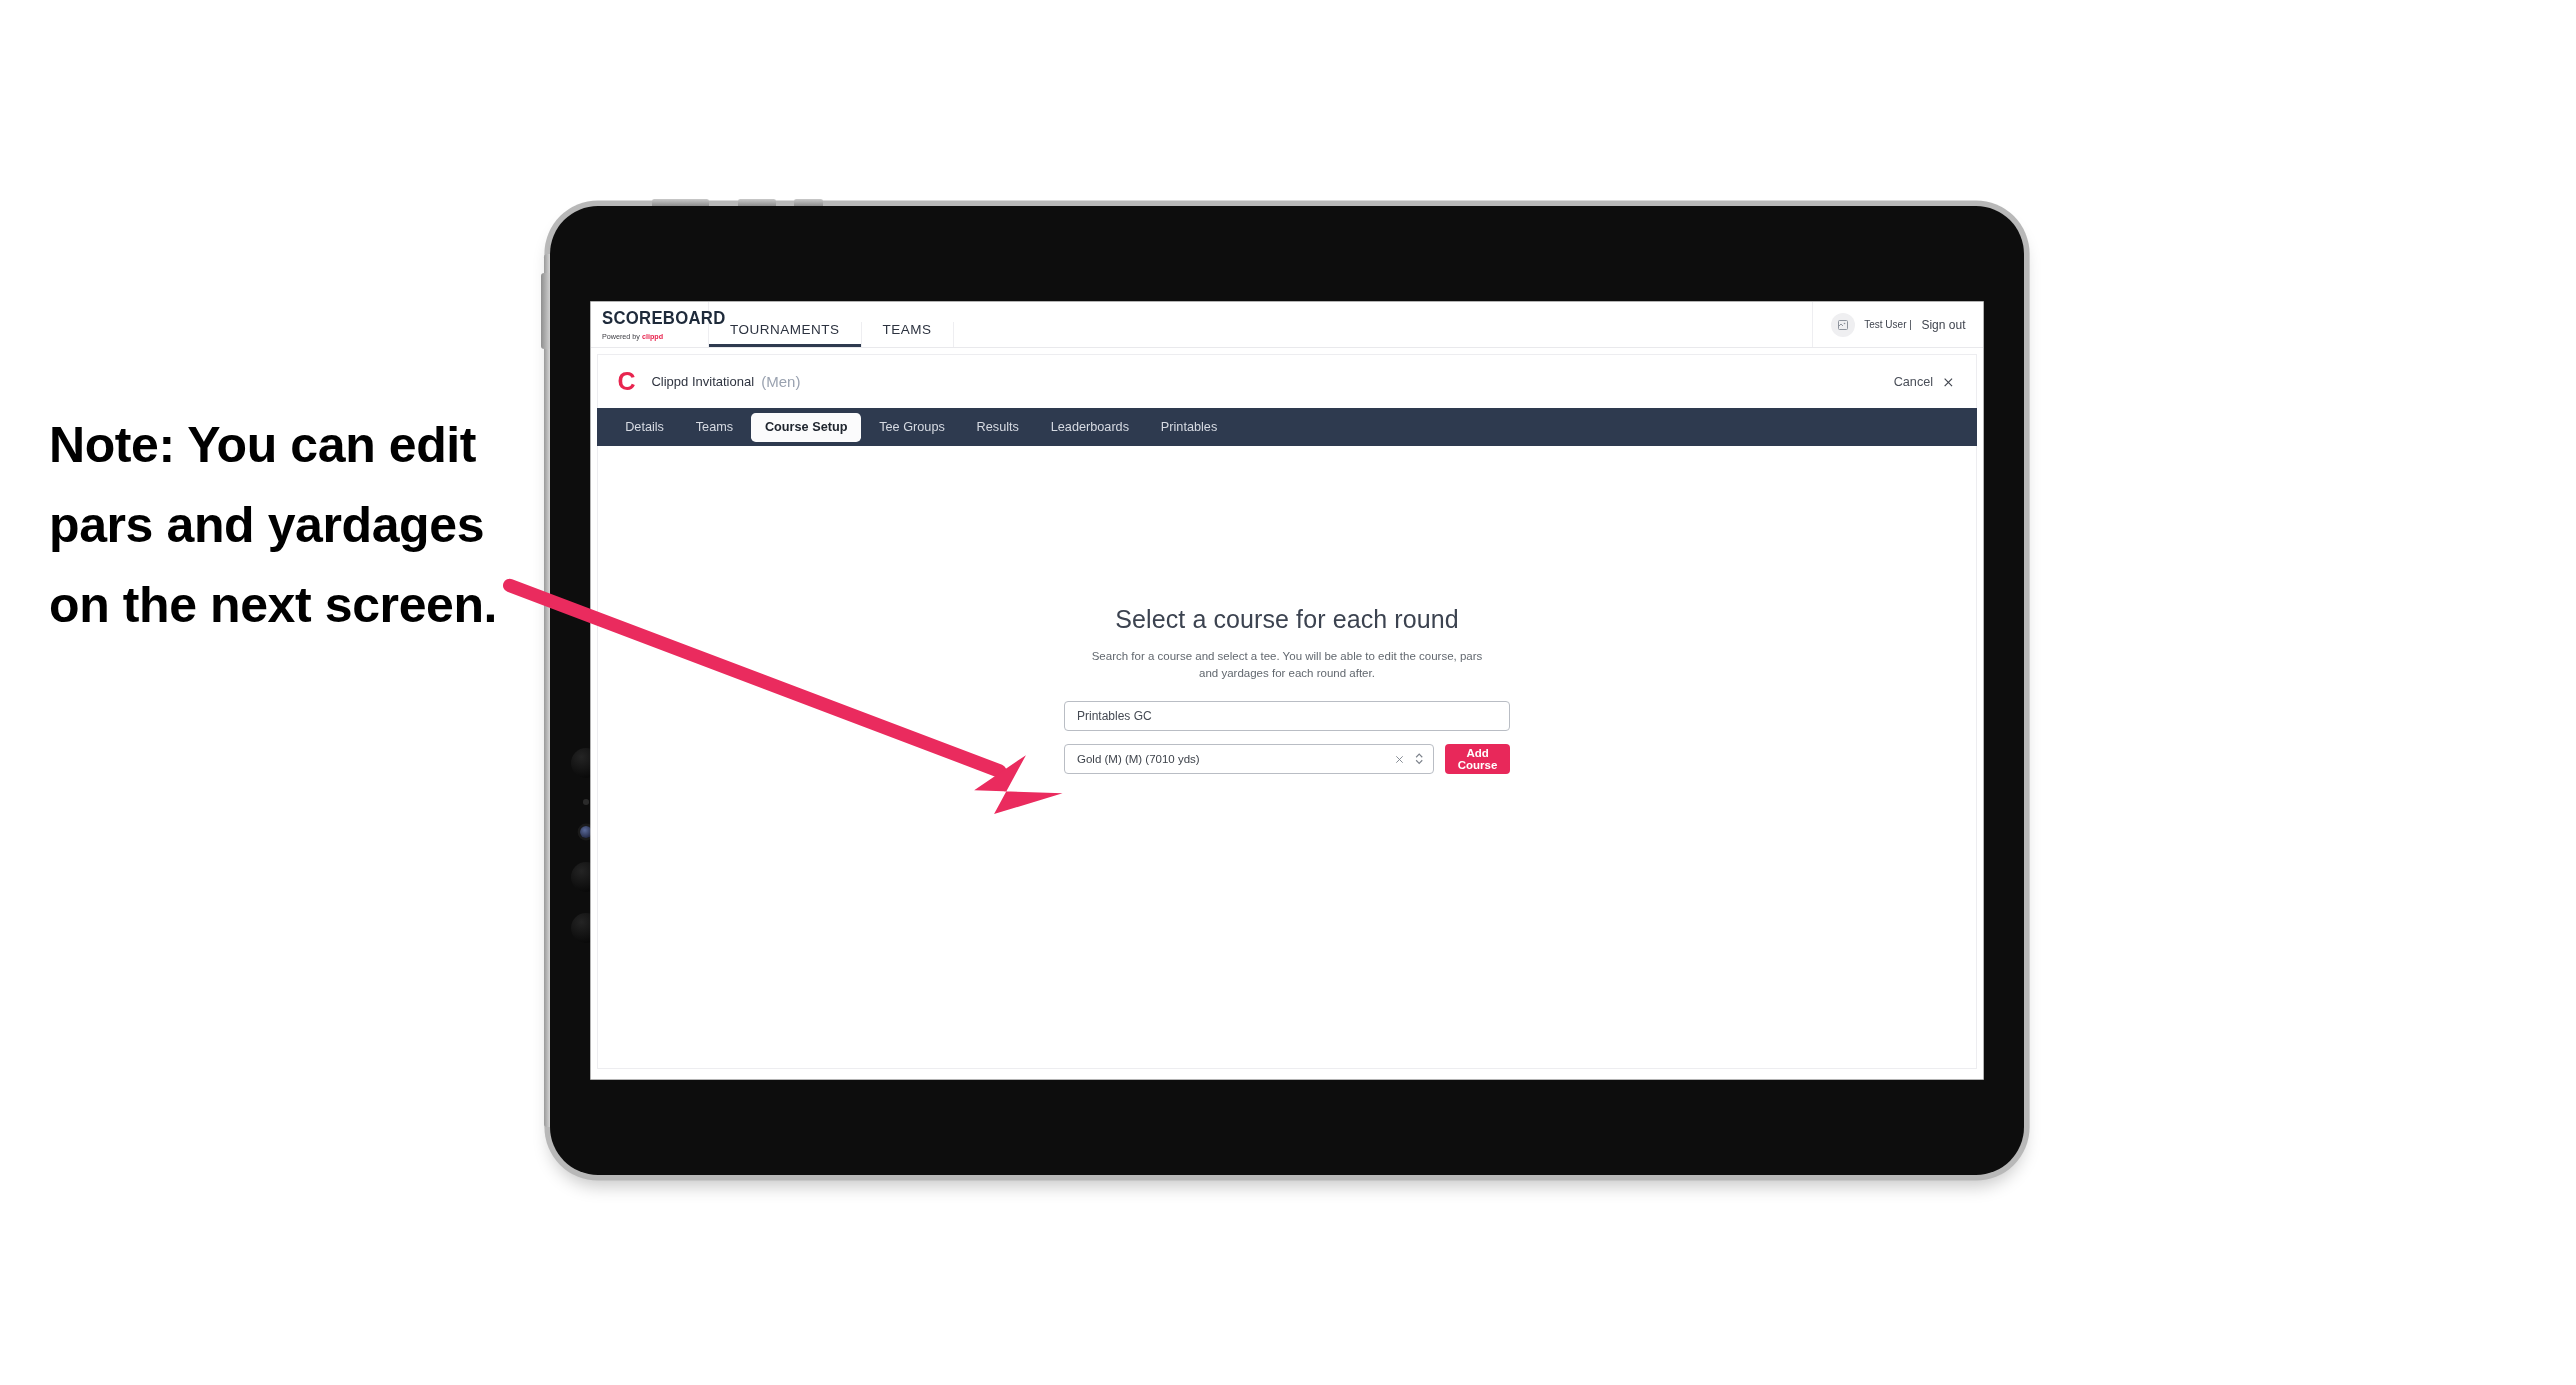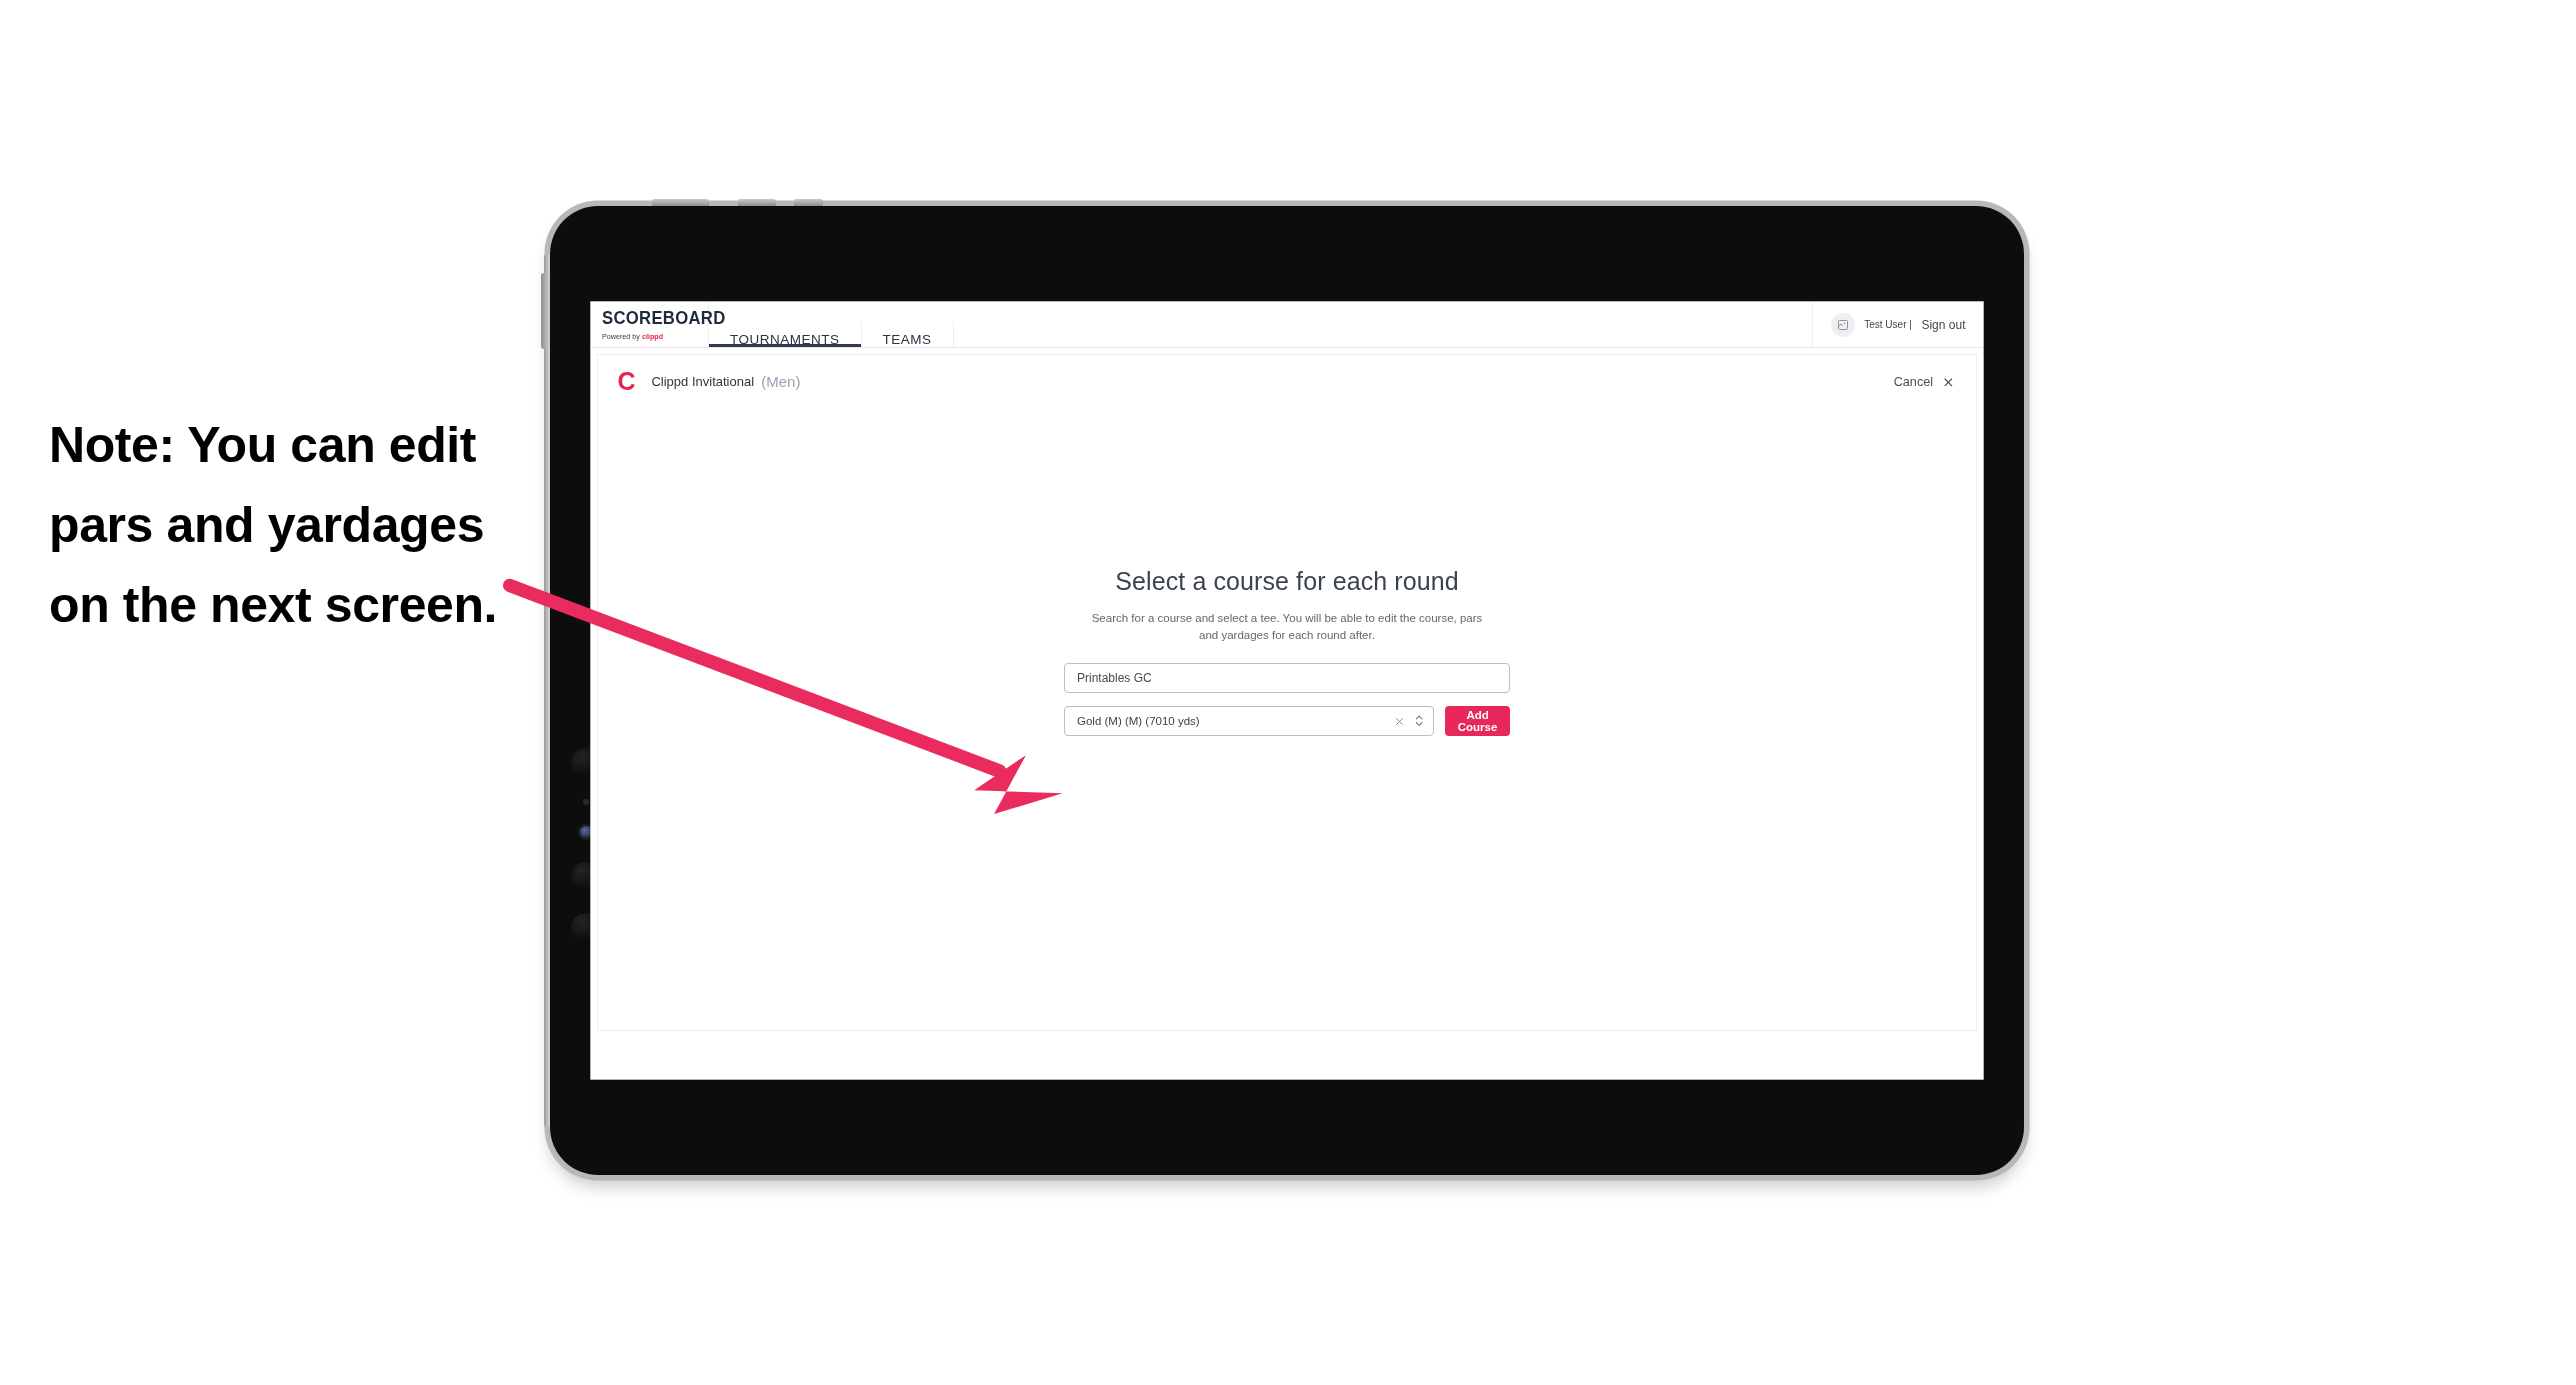--- a/index.html
+++ b/index.html
@@ -101,21 +101,21 @@
     font-family: "Liberation Sans", sans-serif;
     transform: scaleY(1.12); transform-origin: left center;
   }
   .brand-sub {
     margin-top: 4px;
     font-size: 7.2px; color: #3c3c42; white-space: nowrap;
   }
   .brand-sub .pink { color: #e8254f; font-weight: bold; }
 
   .navtab {
-    display: flex; align-items: flex-end;
+    display: flex; align-items: flex-start;
     padding: 0 21px;
     font-size: 13.5px; color: #2d3340;
     letter-spacing: 0.5px;
     border-right: 0.8px solid #eeeef1;
     position: relative;
     margin-top: 20px;
   }
   .navtab.active::after {
     content:""; position:absolute; left:0; right:0; bottom:0; height:3.2px;
     background:#2e3a4f;
@@ -303,20 +303,29 @@
         <div class="tourn-title">Clippd Invitational</div>
         <div class="tourn-gender">(Men)</div>
         <div class="cancel-wrap">
           <span class="cancel-label">Cancel</span>
           <svg width="12.7" height="12.7" viewBox="0 0 24 24" stroke="#3f444d" stroke-width="2.2" fill="none">
             <path d="M5 5l14 14M19 5L5 19"></path>
           </svg>
         </div>
       </div>
 
+      <div class="tabstrip">
+        <div class="tab"><span>Details</span></div>
+        <div class="tab"><span>Teams</span></div>
+        <div class="tab active"><span>Course Setup</span></div>
+        <div class="tab"><span>Tee Groups</span></div>
+        <div class="tab"><span>Results</span></div>
+        <div class="tab"><span>Leaderboards</span></div>
+        <div class="tab"><span>Printables</span></div>
+      </div>
 
       <div class="content">
         <div class="center-block">
           <div class="cb-title">Select a course for each round</div>
           <div class="cb-desc">Search for a course and select a tee. You will be able to edit the course, pars and yardages for each round after.</div>
 
           <div class="search-input" title="Search for a course">Printables GC</div>
 
           <div class="tee-row">
             <div class="tee-select">

